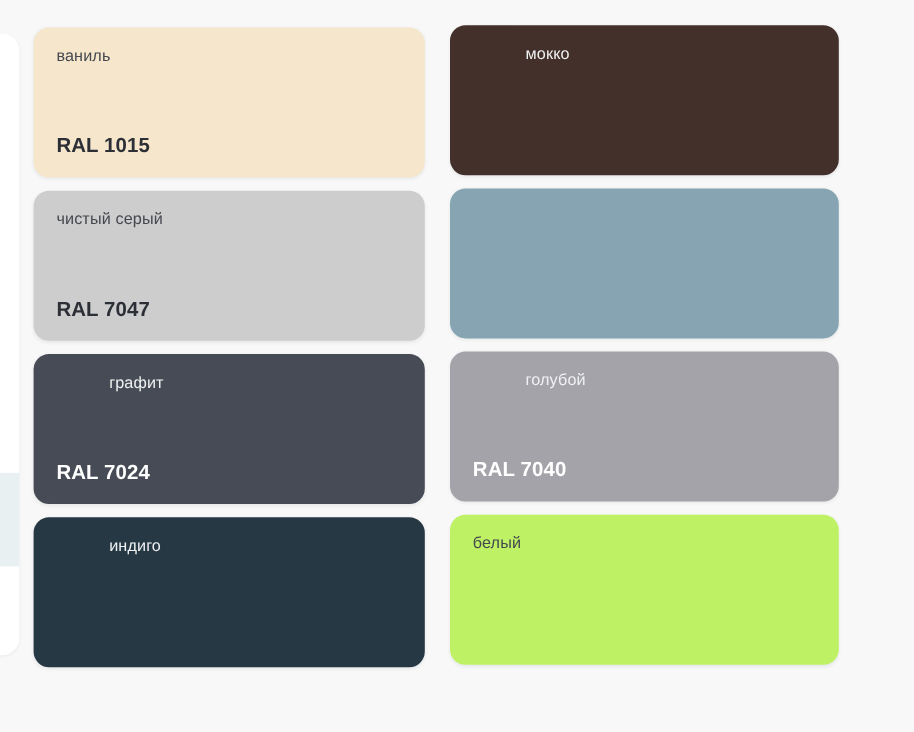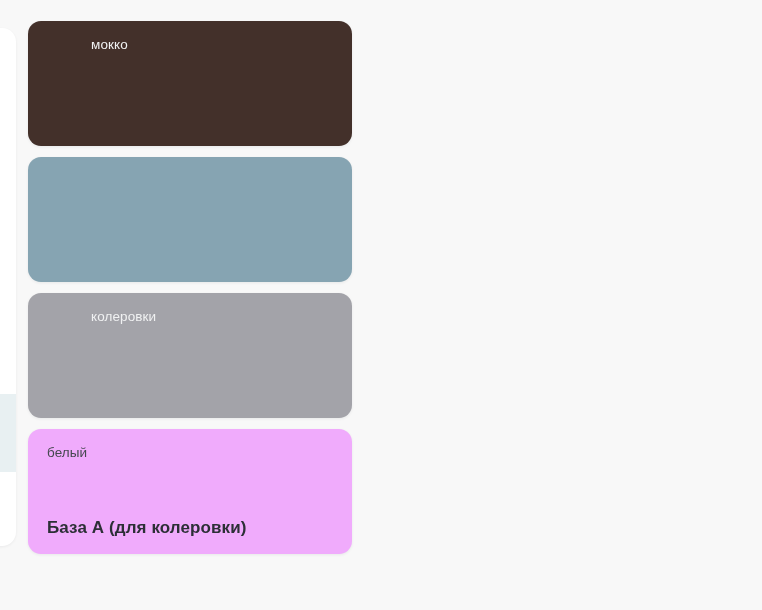--- a/index.html
+++ b/index.html
@@ -101,35 +101,58 @@
 <body style="background: rgb(248, 248, 248);">
 
 <div class="swatch-viewport">
 
   <div class="peek-card" style="background: rgb(255, 255, 255);">
     <div class="peek-tint" style="background: rgb(232, 240, 242);"></div>
   </div>
 
   <div class="columns">
 
+    <div class="column left">
+
+      <div class="swatch tone-dark" style="background: rgb(245, 230, 204);">
+        <div class="swatch-name">ваниль</div>
+        <div class="swatch-code">RAL 1015</div>
+      </div>
+
+      <div class="swatch tone-dark" style="background: rgb(205, 205, 205);">
+        <div class="swatch-name">чистый серый</div>
+        <div class="swatch-code">RAL 7047</div>
+      </div>
+
+      <div class="swatch tone-light" style="background: rgb(71, 75, 85);">
+        <div class="swatch-name">графит</div>
+        <div class="swatch-code">RAL 7024</div>
+      </div>
+
+      <div class="swatch tone-light" style="background: rgb(38, 56, 68);">
+        <div class="swatch-name">индиго</div>
+        <div class="swatch-code"></div>
+      </div>
+
+    </div>
 
     <div class="column right">
 
       <div class="swatch tone-light" style="background: rgb(67, 48, 42);">
         <div class="swatch-name">мокко</div>
       </div>
 
       <div class="swatch tone-light" style="background: rgb(134, 164, 178);">
       </div>
 
       <div class="swatch tone-light" style="background: rgb(163, 163, 169);">
-        <div class="swatch-name">колеровки</div>
+        <div class="swatch-name">голубой</div>
+        <div class="swatch-code">RAL 7040</div>
       </div>
 
-      <div class="swatch tone-dark" style="background: #f0abfc;">
+      <div class="swatch tone-dark" style="background: #bef264;">
         <div class="swatch-name">белый</div>
-        <div class="swatch-code">База А (для колеровки)</div>
       </div>
 
     </div>
 
   </div>
 </div>
 
 </body></html>

